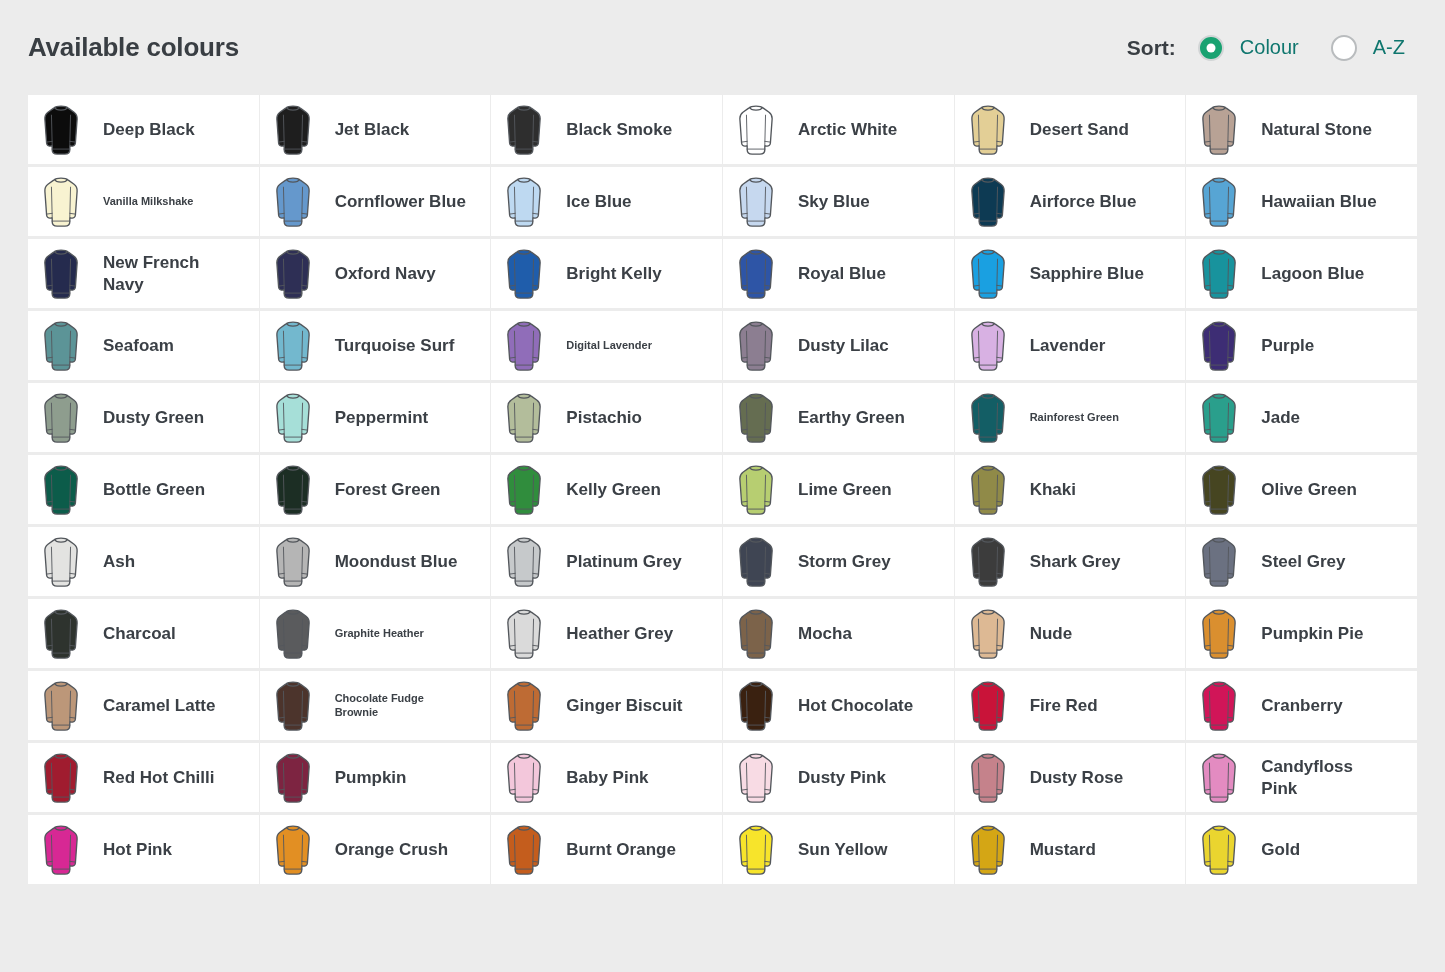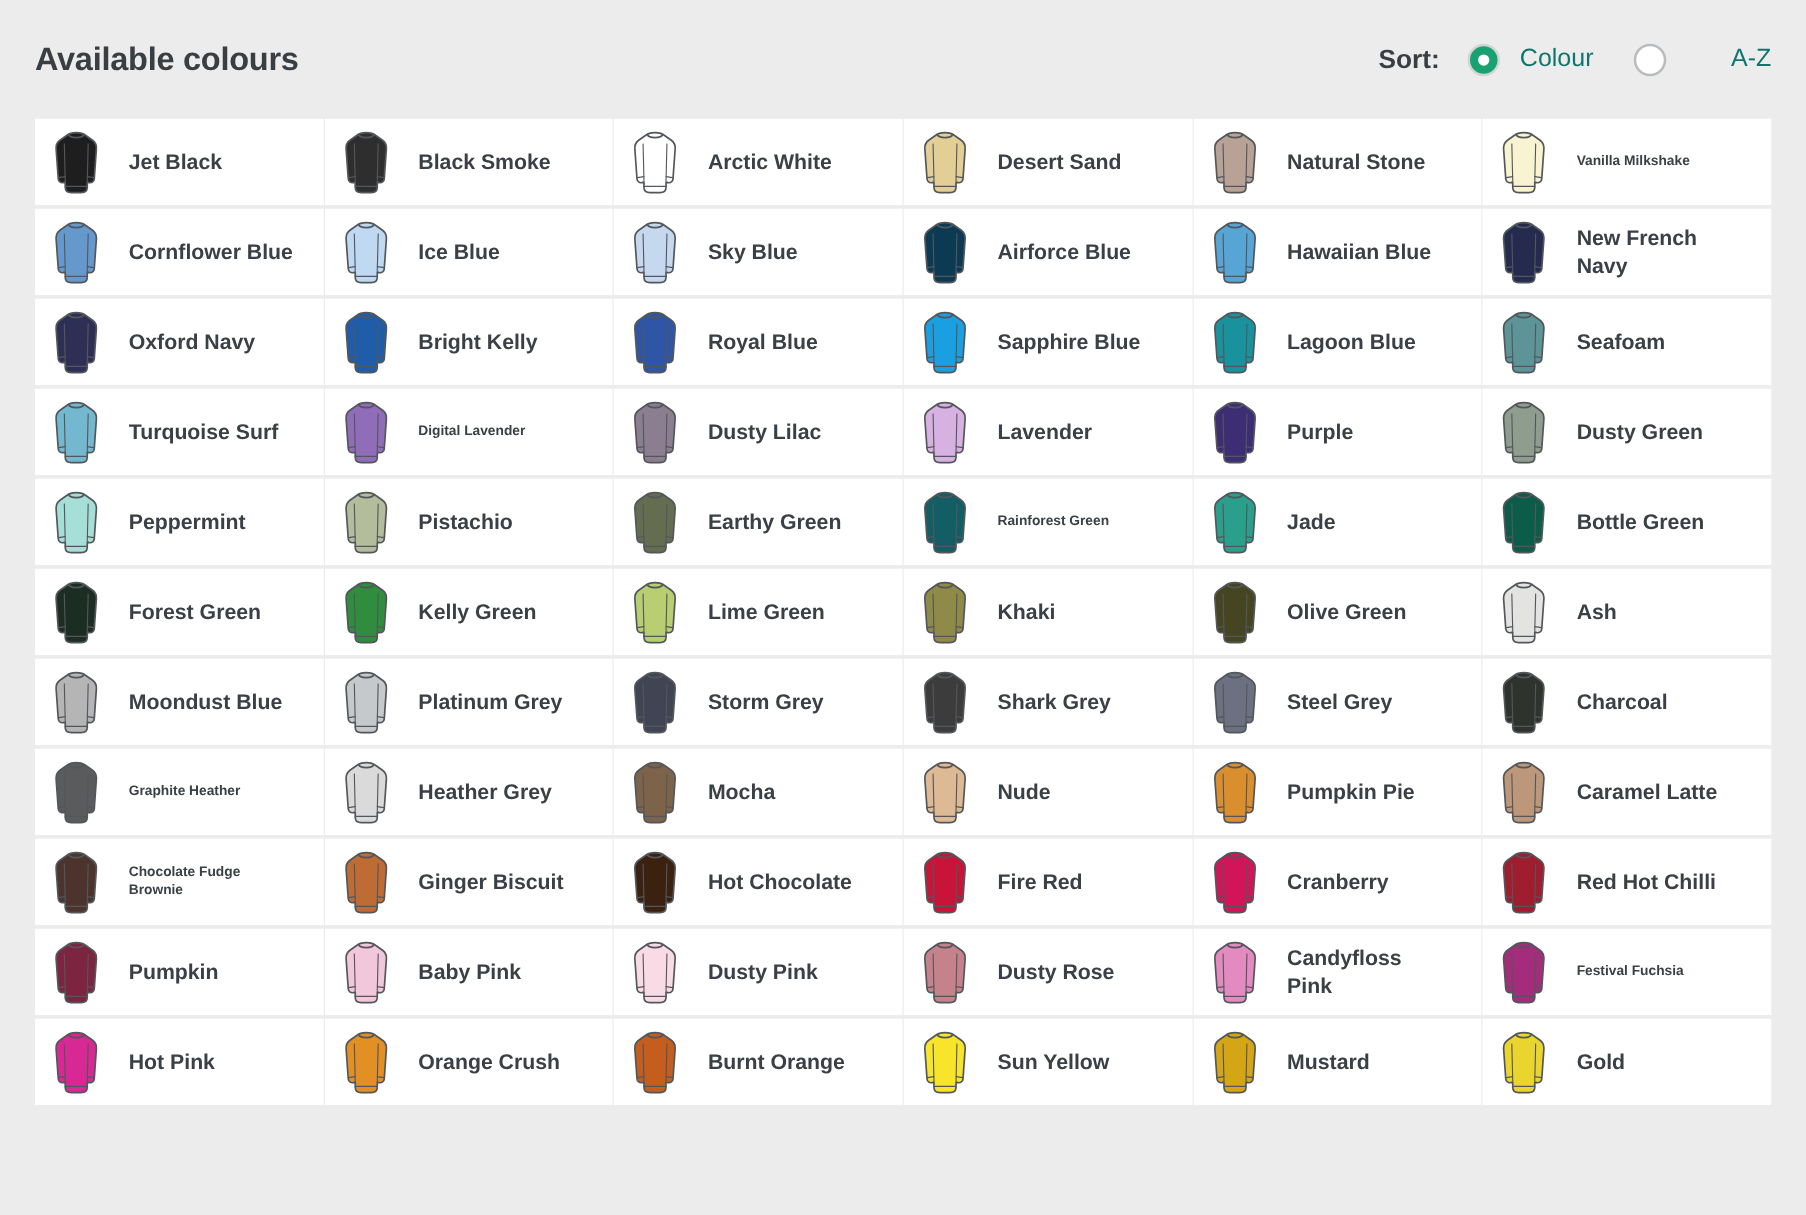--- a/index.html
+++ b/index.html
@@ -5,21 +5,21 @@
   * { margin:0; padding:0; box-sizing:border-box; }
   html,body { width:1445px; height:972px; }
   body {
     background:#ececec;
     font-family:"Liberation Sans","DejaVu Sans",sans-serif;
     color:#3b4046;
     overflow:hidden;
   }
   .header {
     height:95px;
-    padding:0 28px 0 28px;
+    padding:0 40px 0 28px;
     display:flex;
     align-items:center;
     justify-content:space-between;
   }
   .title {
     font-size:26px;
     font-weight:700;
     color:#393e43;
     letter-spacing:-0.2px;
   }
@@ -31,21 +31,21 @@
     font-size:21px;
     font-weight:700;
     color:#393e43;
     margin-right:22px;
   }
   .radio-opt {
     display:flex;
     align-items:center;
     cursor:pointer;
   }
-  .radio-opt + .radio-opt { margin-left:32px;gap:36px; }
+  .radio-opt + .radio-opt { margin-left:32px; }
   .radio {
     width:26px; height:26px;
     border-radius:50%;
     background:#ffffff;
     border:2px solid #b9bcbe;
     display:inline-block;
     position:relative;
     flex:none;
   }
   .radio.checked {
@@ -111,20 +111,36 @@
       <span class="radio-text">Colour</span>
     </label>
     <label class="radio-opt">
       <span class="radio"></span>
       <span class="radio-text">A-Z</span>
     </label>
   </div>
 </div>
 
 <div class="grid">
+  <div class="tile">
+    <span class="swatch">
+      <svg viewBox="8 0 44 60" width="40" height="54" aria-hidden="true">
+        <g class="shirt" stroke="#53575c" stroke-width="1.5" stroke-linejoin="round" stroke-linecap="round" fill="#0c0c0c">
+          <path d="M30,3.5 C26.5,3.5 23.5,4.2 21.5,6 L15.5,10.2 C13,12 11.9,15 12.1,18 L14,44.5 C14.2,47 16.1,48.3 18.4,47.9 L20.2,47.5 L20.2,52 C20.2,55.2 22.6,56.8 25.6,56.8 L34.4,56.8 C37.4,56.8 39.8,55.2 39.8,52 L39.8,47.5 L41.6,47.9 C43.9,48.3 45.8,47 46,44.5 L47.9,18 C48.1,15 47,12 44.5,10.2 L38.5,6 C36.5,4.2 33.5,3.5 30,3.5 Z"></path>
+          <path d="M23.3,5.1 C24.2,8.8 35.8,8.8 36.7,5.1" fill="none"></path>
+          <path d="M19.4,13.5 L20.2,46.5" fill="none" stroke-width="1"></path>
+          <path d="M40.6,13.5 L39.8,46.5" fill="none" stroke-width="1"></path>
+          <path d="M14.4,43.4 L20.2,42.6" fill="none" stroke-width="1"></path>
+          <path d="M45.6,43.4 L39.8,42.6" fill="none" stroke-width="1"></path>
+          <path d="M20.2,51.2 L39.8,51.2" fill="none" stroke-width="1"></path>
+        </g>
+      </svg>
+    </span>
+    <span class="label">Deep Black</span>
+  </div>
 
   <div class="tile">
     <span class="swatch">
       <svg viewBox="8 0 44 60" width="40" height="54" aria-hidden="true">
         <g class="shirt" stroke="#53575c" stroke-width="1.5" stroke-linejoin="round" stroke-linecap="round" fill="#1e1e1e">
           <path d="M30,3.5 C26.5,3.5 23.5,4.2 21.5,6 L15.5,10.2 C13,12 11.9,15 12.1,18 L14,44.5 C14.2,47 16.1,48.3 18.4,47.9 L20.2,47.5 L20.2,52 C20.2,55.2 22.6,56.8 25.6,56.8 L34.4,56.8 C37.4,56.8 39.8,55.2 39.8,52 L39.8,47.5 L41.6,47.9 C43.9,48.3 45.8,47 46,44.5 L47.9,18 C48.1,15 47,12 44.5,10.2 L38.5,6 C36.5,4.2 33.5,3.5 30,3.5 Z"></path>
           <path d="M23.3,5.1 C24.2,8.8 35.8,8.8 36.7,5.1" fill="none"></path>
           <path d="M19.4,13.5 L20.2,46.5" fill="none" stroke-width="1"></path>
           <path d="M40.6,13.5 L39.8,46.5" fill="none" stroke-width="1"></path>
           <path d="M14.4,43.4 L20.2,42.6" fill="none" stroke-width="1"></path>
@@ -1116,36 +1132,20 @@
           <path d="M40.6,13.5 L39.8,46.5" fill="none" stroke-width="1"></path>
           <path d="M14.4,43.4 L20.2,42.6" fill="none" stroke-width="1"></path>
           <path d="M45.6,43.4 L39.8,42.6" fill="none" stroke-width="1"></path>
           <path d="M20.2,51.2 L39.8,51.2" fill="none" stroke-width="1"></path>
         </g>
       </svg>
     </span>
     <span class="label">Candyfloss Pink</span>
   </div>
 
-  <div class="tile">
-    <span class="swatch">
-      <svg viewBox="8 0 44 60" width="40" height="54" aria-hidden="true">
-        <g class="shirt" stroke="#53575c" stroke-width="1.5" stroke-linejoin="round" stroke-linecap="round" fill="#a42c7b">
-          <path d="M30,3.5 C26.5,3.5 23.5,4.2 21.5,6 L15.5,10.2 C13,12 11.9,15 12.1,18 L14,44.5 C14.2,47 16.1,48.3 18.4,47.9 L20.2,47.5 L20.2,52 C20.2,55.2 22.6,56.8 25.6,56.8 L34.4,56.8 C37.4,56.8 39.8,55.2 39.8,52 L39.8,47.5 L41.6,47.9 C43.9,48.3 45.8,47 46,44.5 L47.9,18 C48.1,15 47,12 44.5,10.2 L38.5,6 C36.5,4.2 33.5,3.5 30,3.5 Z"></path>
-          <path d="M23.3,5.1 C24.2,8.8 35.8,8.8 36.7,5.1" fill="none"></path>
-          <path d="M19.4,13.5 L20.2,46.5" fill="none" stroke-width="1"></path>
-          <path d="M40.6,13.5 L39.8,46.5" fill="none" stroke-width="1"></path>
-          <path d="M14.4,43.4 L20.2,42.6" fill="none" stroke-width="1"></path>
-          <path d="M45.6,43.4 L39.8,42.6" fill="none" stroke-width="1"></path>
-          <path d="M20.2,51.2 L39.8,51.2" fill="none" stroke-width="1"></path>
-        </g>
-      </svg>
-    </span>
-    <span class="label small">Festival Fuchsia</span>
-  </div>
 
   <div class="tile">
     <span class="swatch">
       <svg viewBox="8 0 44 60" width="40" height="54" aria-hidden="true">
         <g class="shirt" stroke="#53575c" stroke-width="1.5" stroke-linejoin="round" stroke-linecap="round" fill="#d72894">
           <path d="M30,3.5 C26.5,3.5 23.5,4.2 21.5,6 L15.5,10.2 C13,12 11.9,15 12.1,18 L14,44.5 C14.2,47 16.1,48.3 18.4,47.9 L20.2,47.5 L20.2,52 C20.2,55.2 22.6,56.8 25.6,56.8 L34.4,56.8 C37.4,56.8 39.8,55.2 39.8,52 L39.8,47.5 L41.6,47.9 C43.9,48.3 45.8,47 46,44.5 L47.9,18 C48.1,15 47,12 44.5,10.2 L38.5,6 C36.5,4.2 33.5,3.5 30,3.5 Z"></path>
           <path d="M23.3,5.1 C24.2,8.8 35.8,8.8 36.7,5.1" fill="none"></path>
           <path d="M19.4,13.5 L20.2,46.5" fill="none" stroke-width="1"></path>
           <path d="M40.6,13.5 L39.8,46.5" fill="none" stroke-width="1"></path>
           <path d="M14.4,43.4 L20.2,42.6" fill="none" stroke-width="1"></path>

